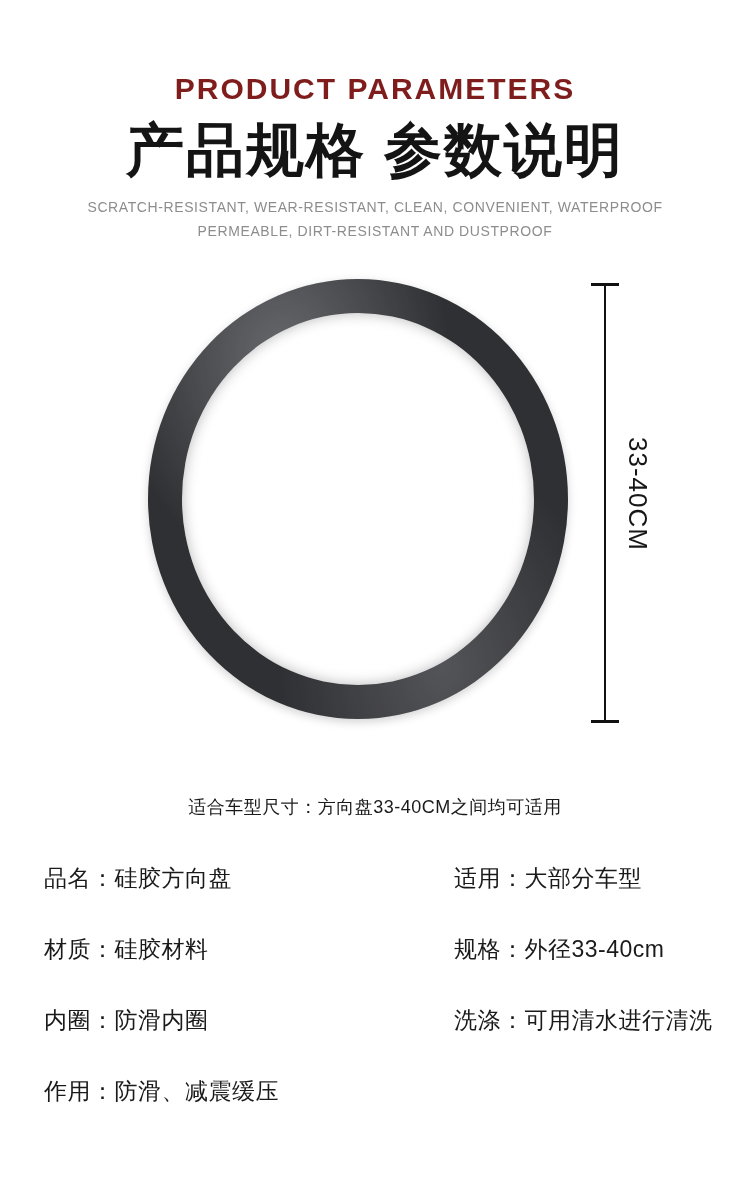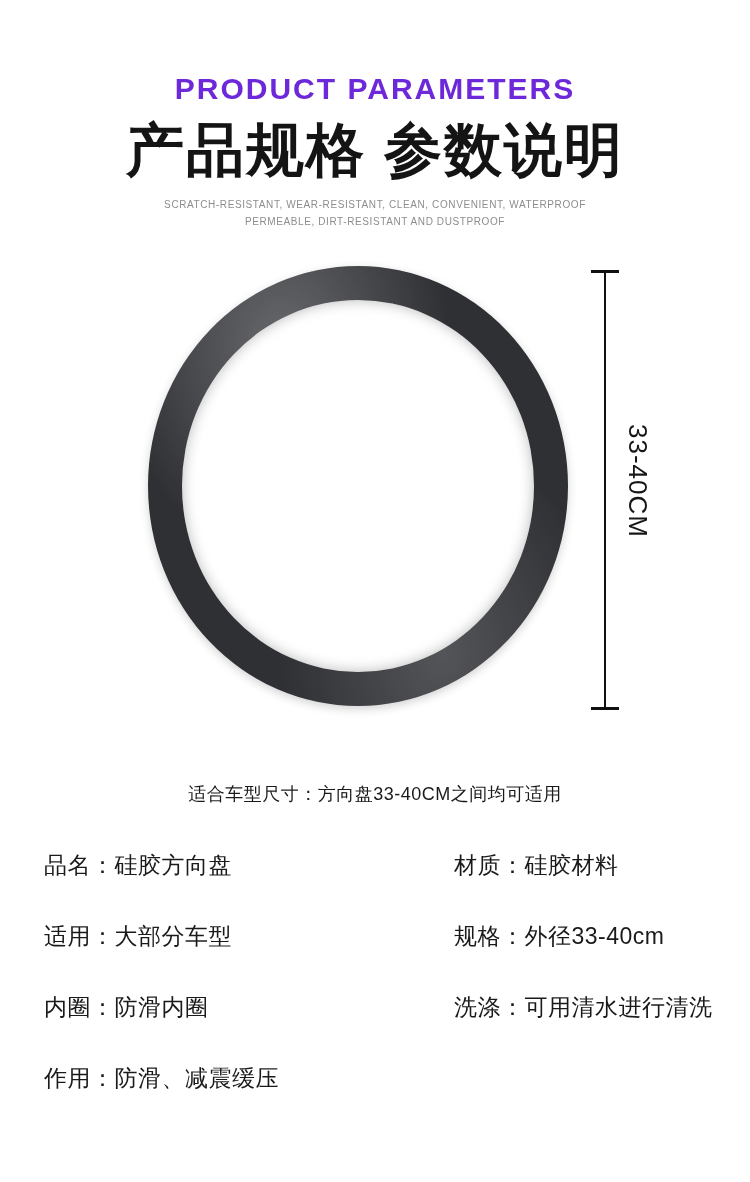--- a/index.html
+++ b/index.html
@@ -23,36 +23,36 @@
 
   
   .header {
     text-align: center;
     padding-top: 74px;
   }
   .title-en {
     font-size: 30px;
     font-weight: bold;
     letter-spacing: 2px;
-    color: #6d28d9;
+    color: #7f1d1d;
     line-height: 1;
     font-family: "Liberation Sans", sans-serif;
   }
   .title-cn {
     font-size: 58px;
     font-weight: bold;
     color: #141414;
     line-height: 1.1;
     letter-spacing: 2px;
     margin-top: 14px;
     font-family: "Liberation Sans", sans-serif;
   }
   .subtitle {
     margin-top: 14px;
-    font-size: 10px;
+    font-size: 14px;
     color: #8d8d8d;
     letter-spacing: 0.6px;
     line-height: 1.7;
     font-family: "Liberation Sans", sans-serif;
   }
 
   
   .product-area {
     position: relative;
     height: 520px;
@@ -177,26 +177,26 @@
     <div class="dim-label">33-40CM</div>
   </div>
 
   <div class="fit-note">适合车型尺寸：方向盘33-40CM之间均可适用</div>
 
   <div class="specs">
     <div class="spec-item">
       <span class="k">品名：</span><span class="v">硅胶方向盘</span>
     </div>
     <div class="spec-item">
+      <span class="k">适用：</span><span class="v">大部分车型</span>
+    </div>
+    <div class="spec-item">
       <span class="k">材质：</span><span class="v">硅胶材料</span>
     </div>
     <div class="spec-item">
-      <span class="k">适用：</span><span class="v">大部分车型</span>
-    </div>
-    <div class="spec-item">
       <span class="k">规格：</span><span class="v">外径33-40cm</span>
     </div>
     <div class="spec-item">
       <span class="k">内圈：</span><span class="v">防滑内圈</span>
     </div>
     <div class="spec-item">
       <span class="k">洗涤：</span><span class="v">可用清水进行清洗</span>
     </div>
     <div class="spec-item">
       <span class="k">作用：</span><span class="v">防滑、减震缓压</span>

